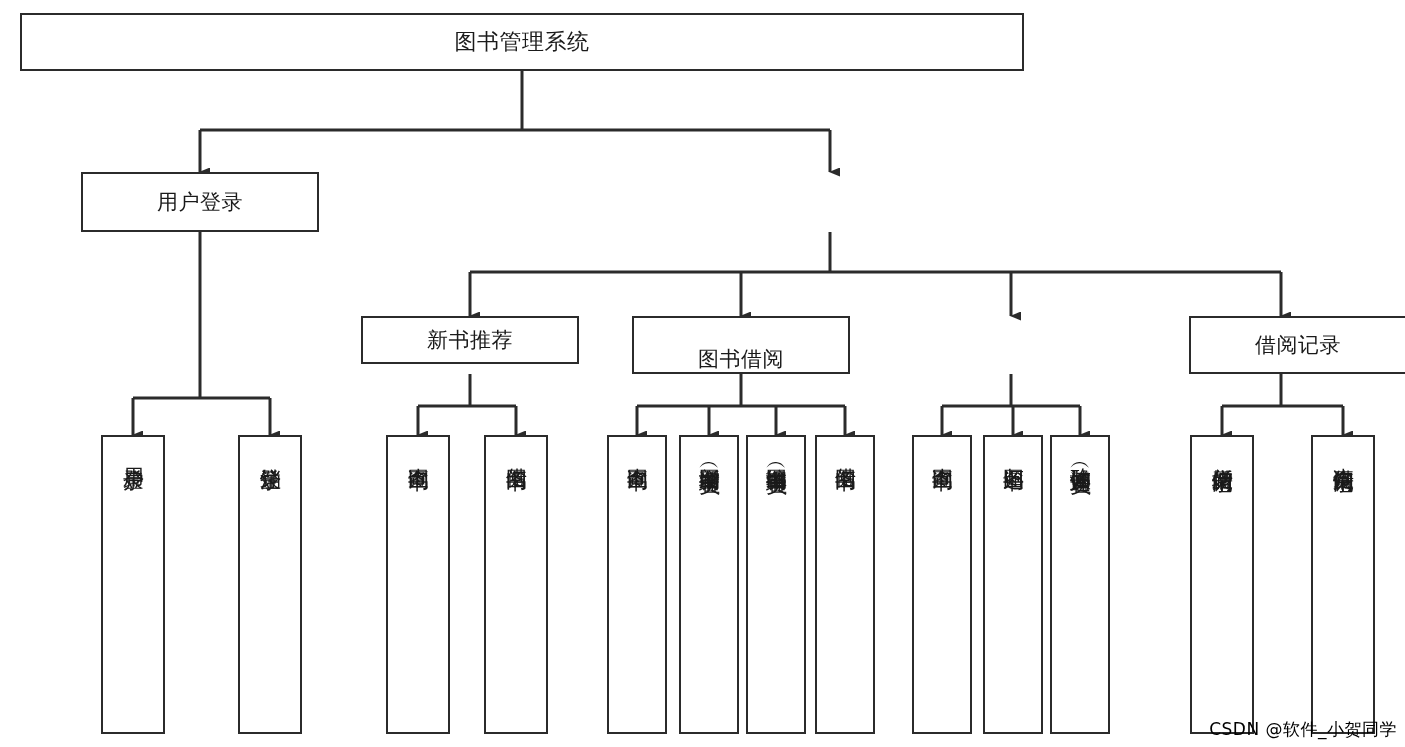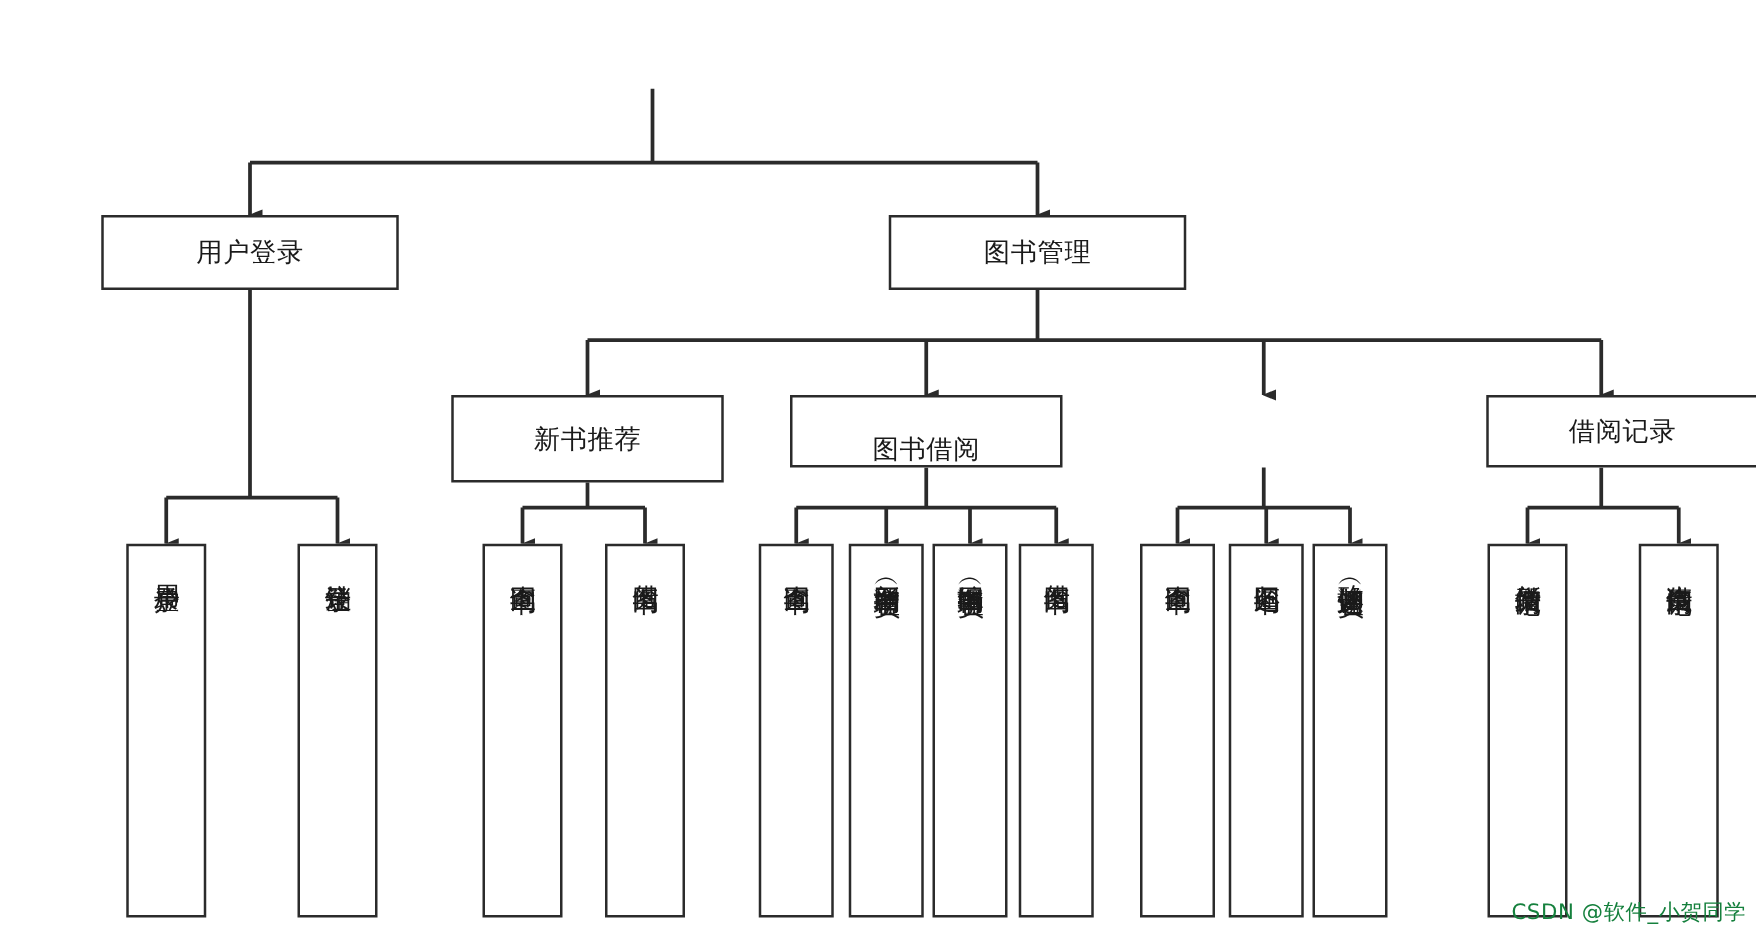--- a/index.html
+++ b/index.html
@@ -61,21 +61,21 @@
     font-size: 21px;
     line-height: 1.28;
     letter-spacing: 1px;
     white-space: nowrap;
   }
   #watermark {
     position: absolute;
     right: 8px;
     bottom: 6px;
     font-size: 17px;
-    color: #15803d;
+    color: #000000;
     letter-spacing: 0.5px;
     z-index: 5;
     white-space: nowrap;
     font-family: "DejaVu Sans", "Liberation Sans", sans-serif;
   }
 </style>
 </head>
 <body>
 
 <div id="diagram-root">
@@ -116,29 +116,29 @@
         <line x1="942" y1="406" x2="942" y2="435" marker-end="url(#arrowhead)"></line>
         <line x1="1013" y1="406" x2="1013" y2="435" marker-end="url(#arrowhead)"></line>
         <line x1="1080" y1="406" x2="1080" y2="435" marker-end="url(#arrowhead)"></line>
         <line x1="1281" y1="374" x2="1281" y2="406"></line>
         <line x1="1222" y1="406" x2="1343" y2="406"></line>
         <line x1="1222" y1="406" x2="1222" y2="435" marker-end="url(#arrowhead)"></line>
         <line x1="1343" y1="406" x2="1343" y2="435" marker-end="url(#arrowhead)"></line>
       </g>
   </svg>
 
+  <div class="node root" style="left: 20px; top: 13px; width: 1004px; height: 58px;">
+    <span class="node-label">图书管理系统</span>
+  </div>
 
   <div class="node level2" style="left: 81px; top: 172px; width: 238px; height: 60px;">
     <span class="node-label">用户登录</span>
   </div>
-  <div class="node level2" style="left: 711px; top: 172px; width: 238px; height: 60px;">
-    <span class="node-label">图书管理</span>
-  </div>
 
-  <div class="node level3" style="left: 361px; top: 316px; width: 218px; height: 70px;">
+  <div class="node level3" style="left: 361px; top: 316px; width: 218px; height: 48px;">
     <span class="node-label">新书推荐</span>
   </div>
   <div class="node level3" style="left: 632px; top: 316px; width: 218px; height: 58px; align-items: flex-end;">
     <span class="node-label">图书借阅</span>
   </div>
   <div class="node level3" style="left: 1173px; top: 316px; width: 218px; height: 58px; margin-left: 16px;">
     <span class="node-label">借阅记录</span>
   </div>
 
   <div class="node leaf" style="left: 101px; top: 435px; width: 64px; height: 299px;">

